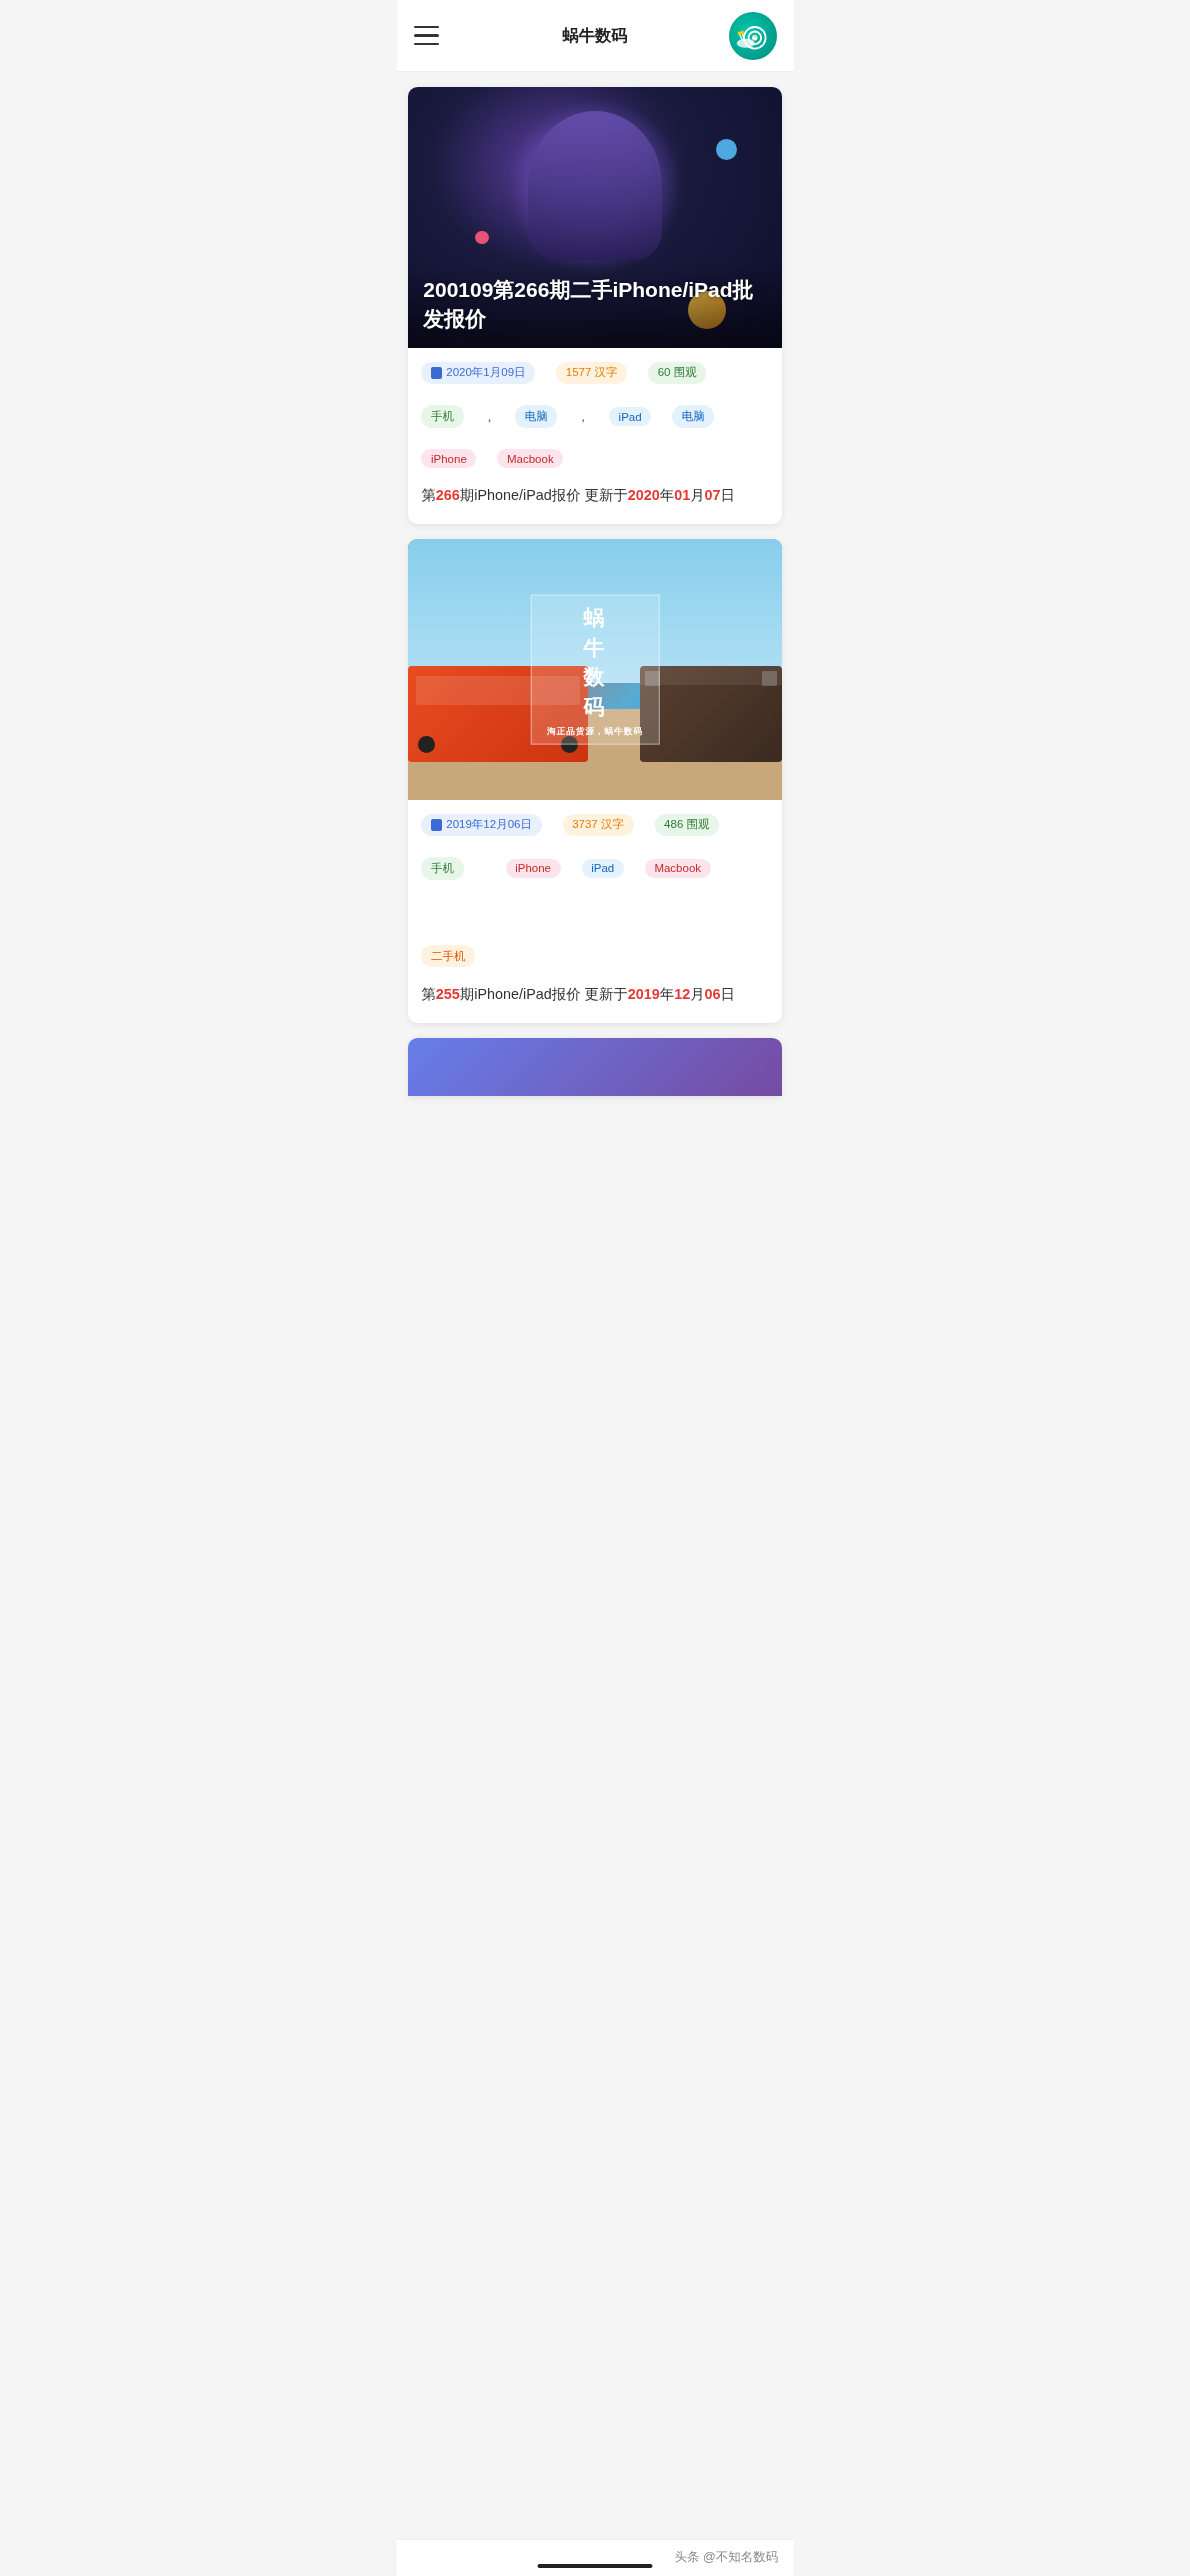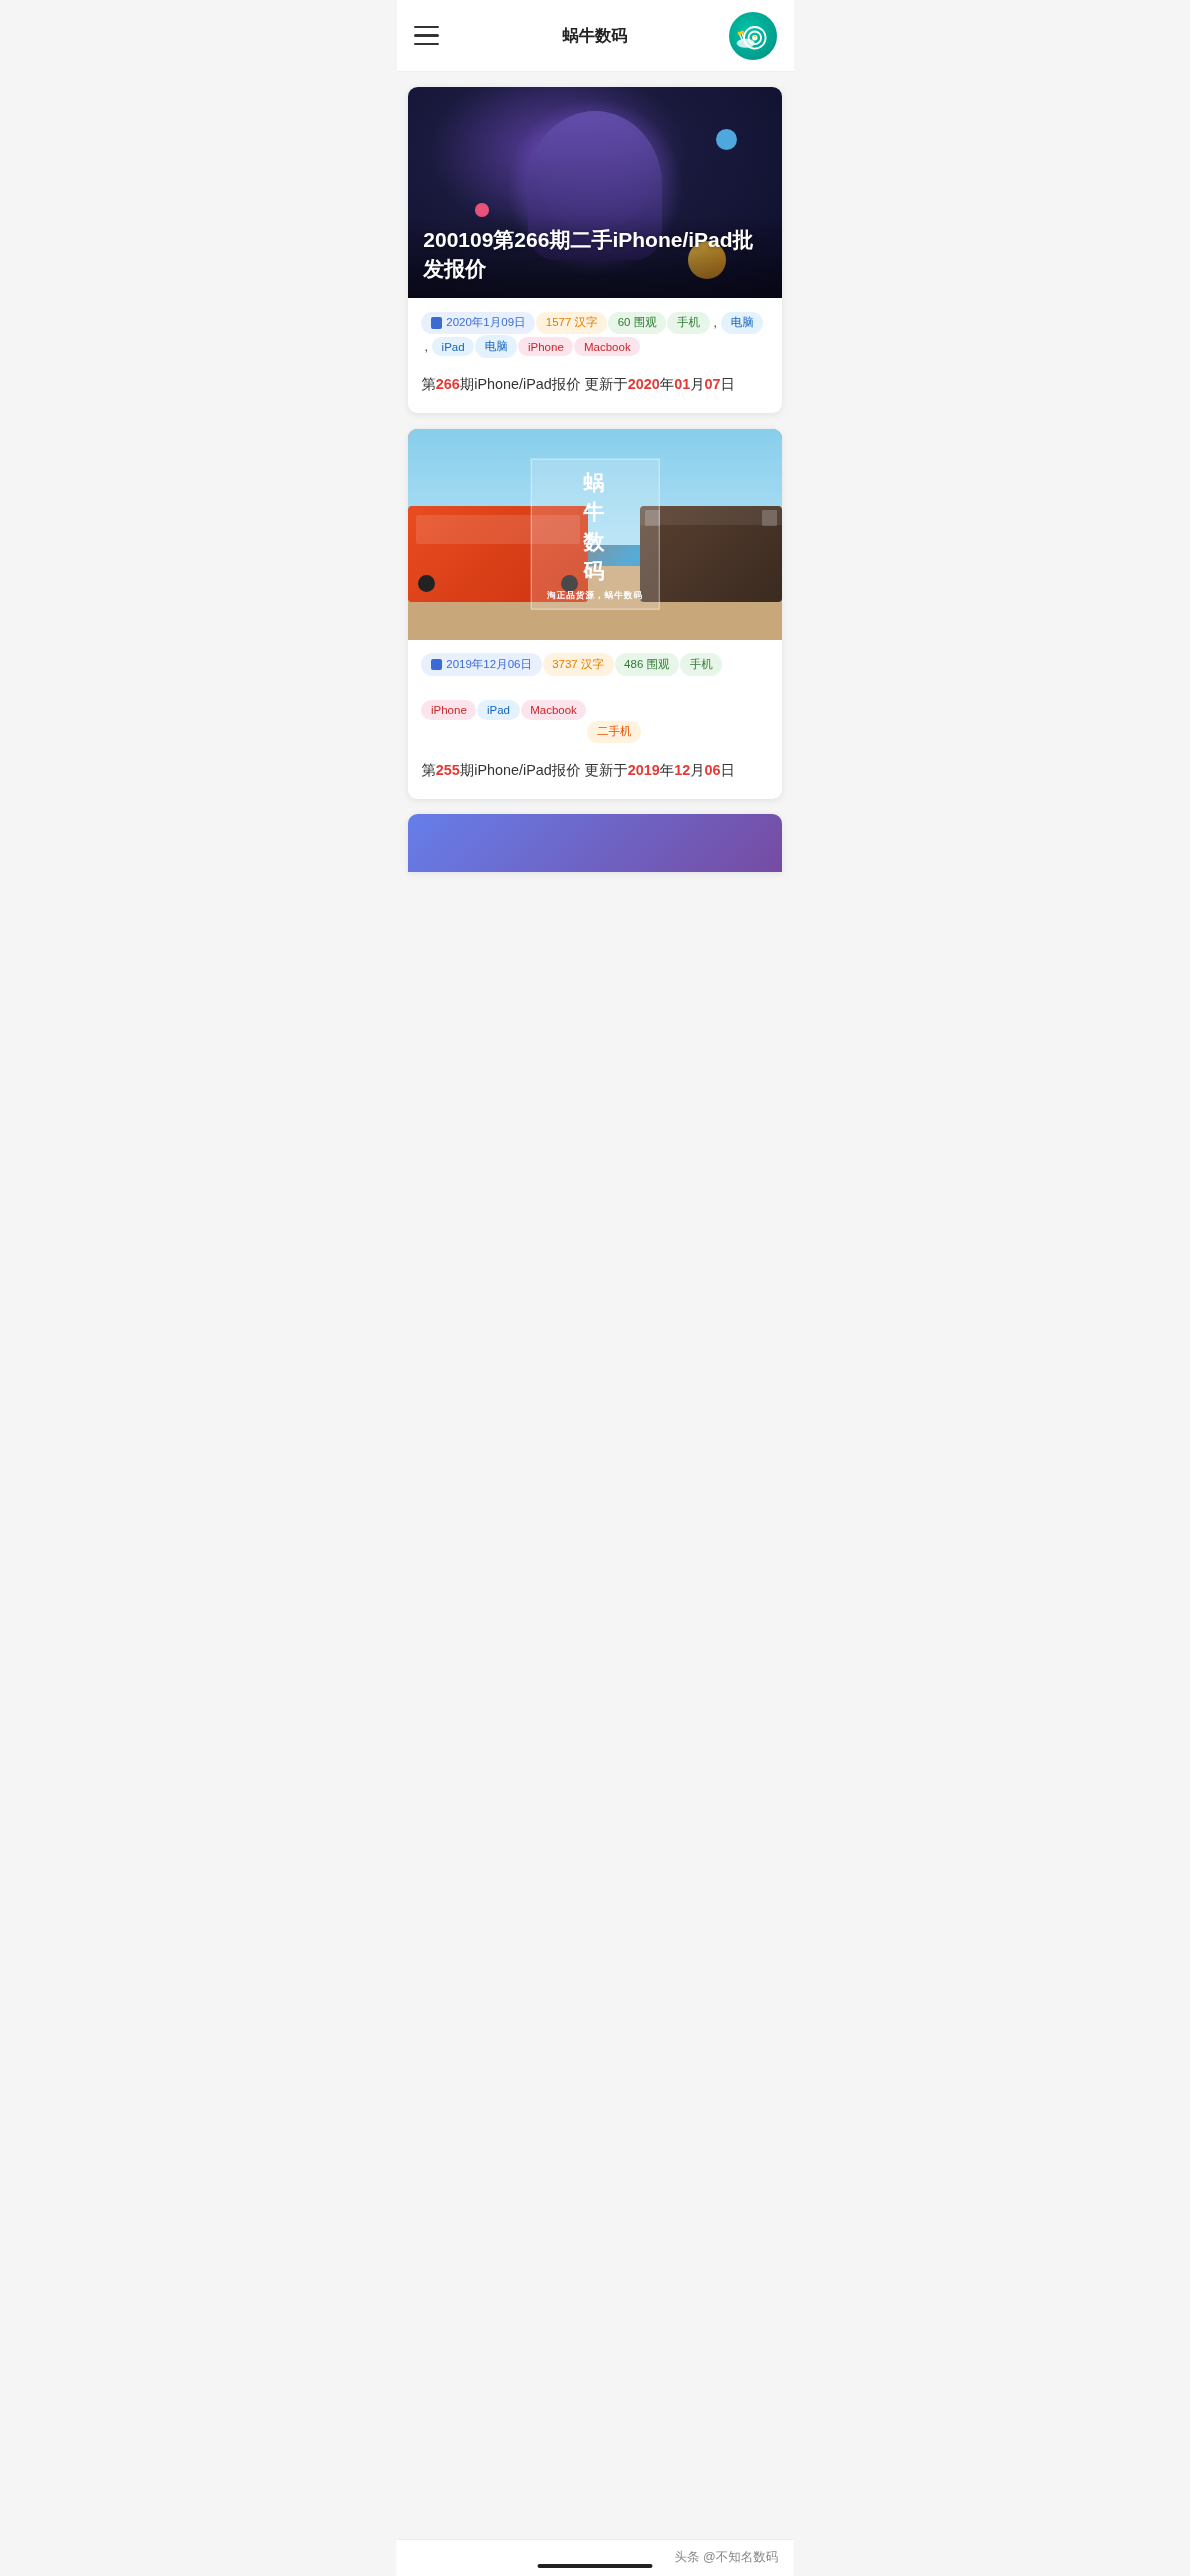--- a/index.html
+++ b/index.html
@@ -67,21 +67,21 @@
       margin: 15.3px 11.5px;
       border-radius: 9.6px;
       overflow: hidden;
       box-shadow: 0 1.9px 7.7px rgba(0,0,0,0.08);
     }
 
     
     .card-image {
       position: relative;
       width: 100%;
-      height: 211px;
+      height: 261px;
       overflow: hidden;
     }
     .card-image-bg-1 {
       width: 100%;
       height: 100%;
       background: radial-gradient(ellipse at 40% 30%, #5b3fa0 0%, #1a1a3e 40%, #0d0d2b 100%);
       display: flex;
       align-items: center;
       justify-content: center;
       position: relative;
@@ -206,21 +206,21 @@
       font-weight: bold;
       line-height: 1.35;
       text-shadow: 0 1px 3.8px rgba(0,0,0,0.4);
     }
 
     
     .card-meta {
       padding: 13.4px 13.4px 5.8px;
       display: flex;
       flex-wrap: wrap;
-      gap: 1px;
+      gap: 21px;
       align-items: center;
     }
     .tag {
       display: inline-flex;
       align-items: center;
       padding: 3.8px 9.6px;
       border-radius: 19px;
       font-size: 11.5px;
       font-weight: 500;
       white-space: nowrap;

